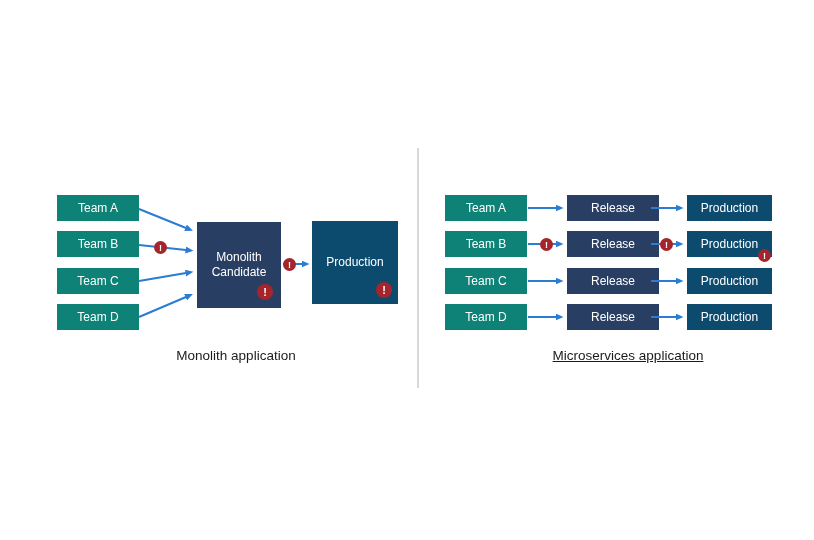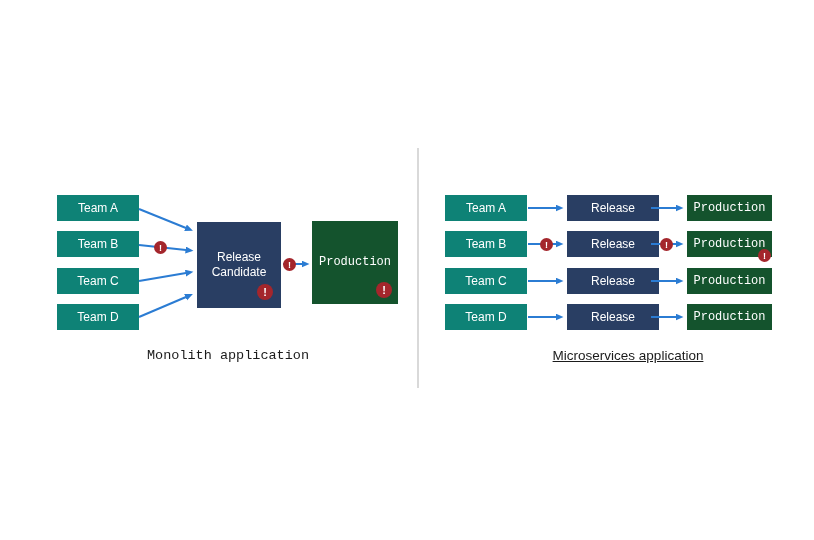--- a/index.html
+++ b/index.html
@@ -13,21 +13,21 @@
   .box{
     position:absolute;
     display:flex;align-items:center;justify-content:center;
     color:#ffffff;
     font-size:12px;
     text-align:center;
     line-height:1.25;
   }
   .team-box{background:#0E8276;width:82px;height:26px;}
   .release-box{background:#293E63;}
-  .production-box{background:#14532d;font-family:Liberation Mono, monospace;}
+  .production-box{background:#0c4a6e;}
   .small{width:92px;height:26px;}
   .big-rc{left:197px;top:222px;width:84px;height:86px;}
   .big-prod{left:312px;top:221px;width:86px;height:83px;}
   .big-rc .inner{padding:0 8px;}
   .badge{
     position:absolute;
     background:#A4262C;
     color:#ffffff;
     border-radius:50%;
     display:flex;align-items:center;justify-content:center;
@@ -87,32 +87,32 @@
     <span class="lbl">Team B</span>
   </div>
   <div class="box team-box" style="left:57px;top:268px;">
     <span class="lbl">Team C</span>
   </div>
   <div class="box team-box" style="left:57px;top:304px;">
     <span class="lbl">Team D</span>
   </div>
 
   <div class="box release-box big-rc">
-    <span class="inner lbl">Release Candidate</span>
+    <span class="inner lbl">Monolith Candidate</span>
   </div>
   <div class="box production-box big-prod">
     <span class="lbl">Production</span>
   </div>
 
   <div class="badge badge-sm" style="left:154px;top:241px;">!</div>
   <div class="badge badge-sm" style="left:283px;top:258px;">!</div>
   <div class="badge badge-lg" style="left:257px;top:284px;">!</div>
   <div class="badge badge-lg" style="left:376px;top:282px;">!</div>
 
-  <div class="caption" style="left:128px;top:348px;font-family:Liberation Mono, monospace;">Monolith application</div>
+  <div class="caption" style="left:136px;top:348px;">Monolith application</div>
 
   <div class="divider"></div>
 
   <div class="box team-box" style="left:445px;top:195px;">
     <span class="lbl">Team A</span>
   </div>
   <div class="box release-box small" style="left:567px;top:195px;">
     <span class="lbl">Release</span>
   </div>
   <div class="box production-box small" style="left:687px;top:195px;width:85px;">

